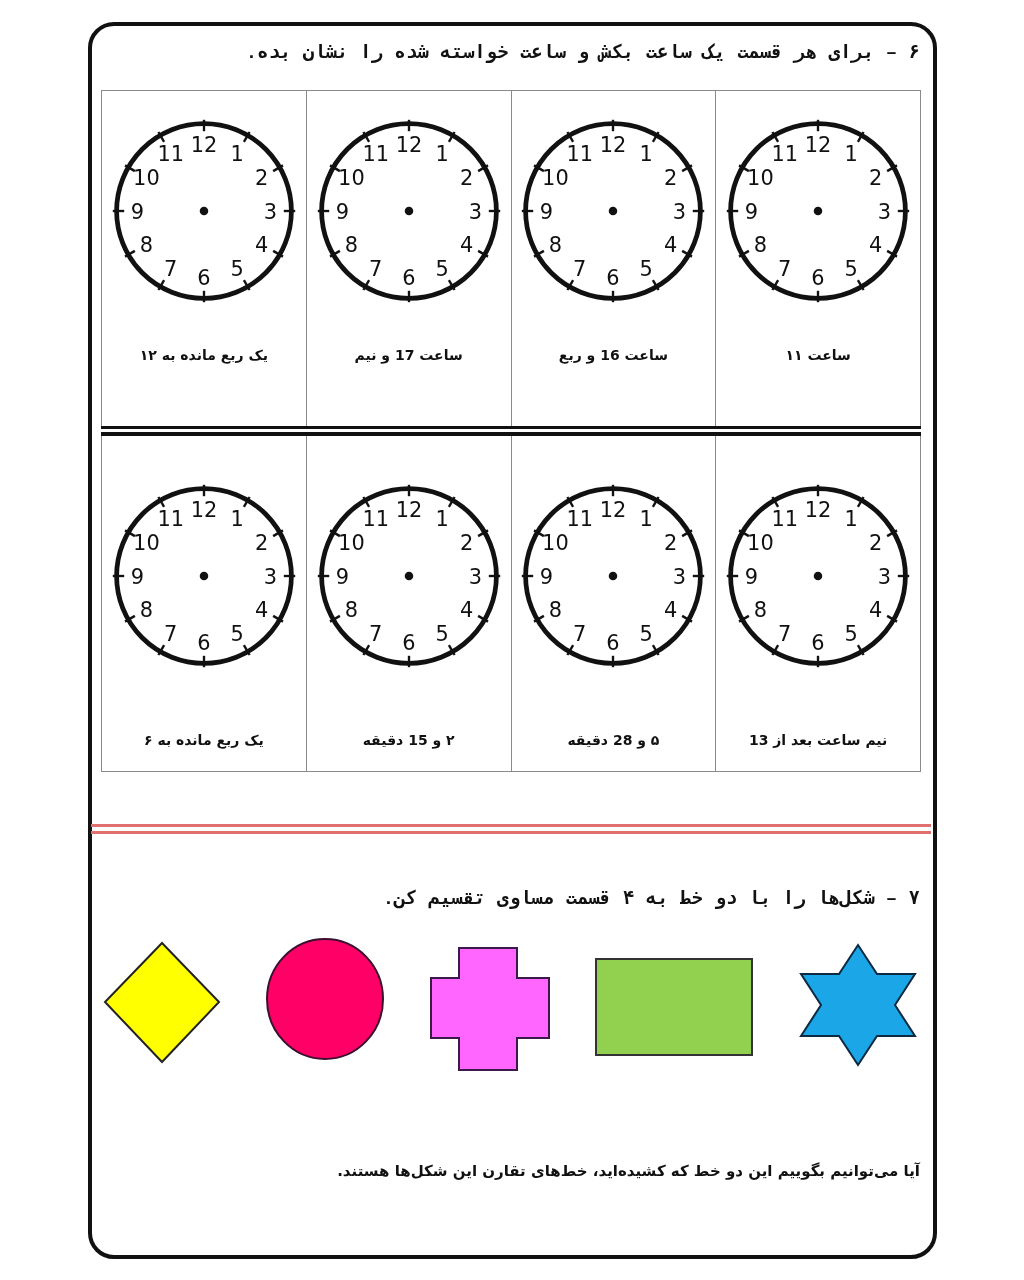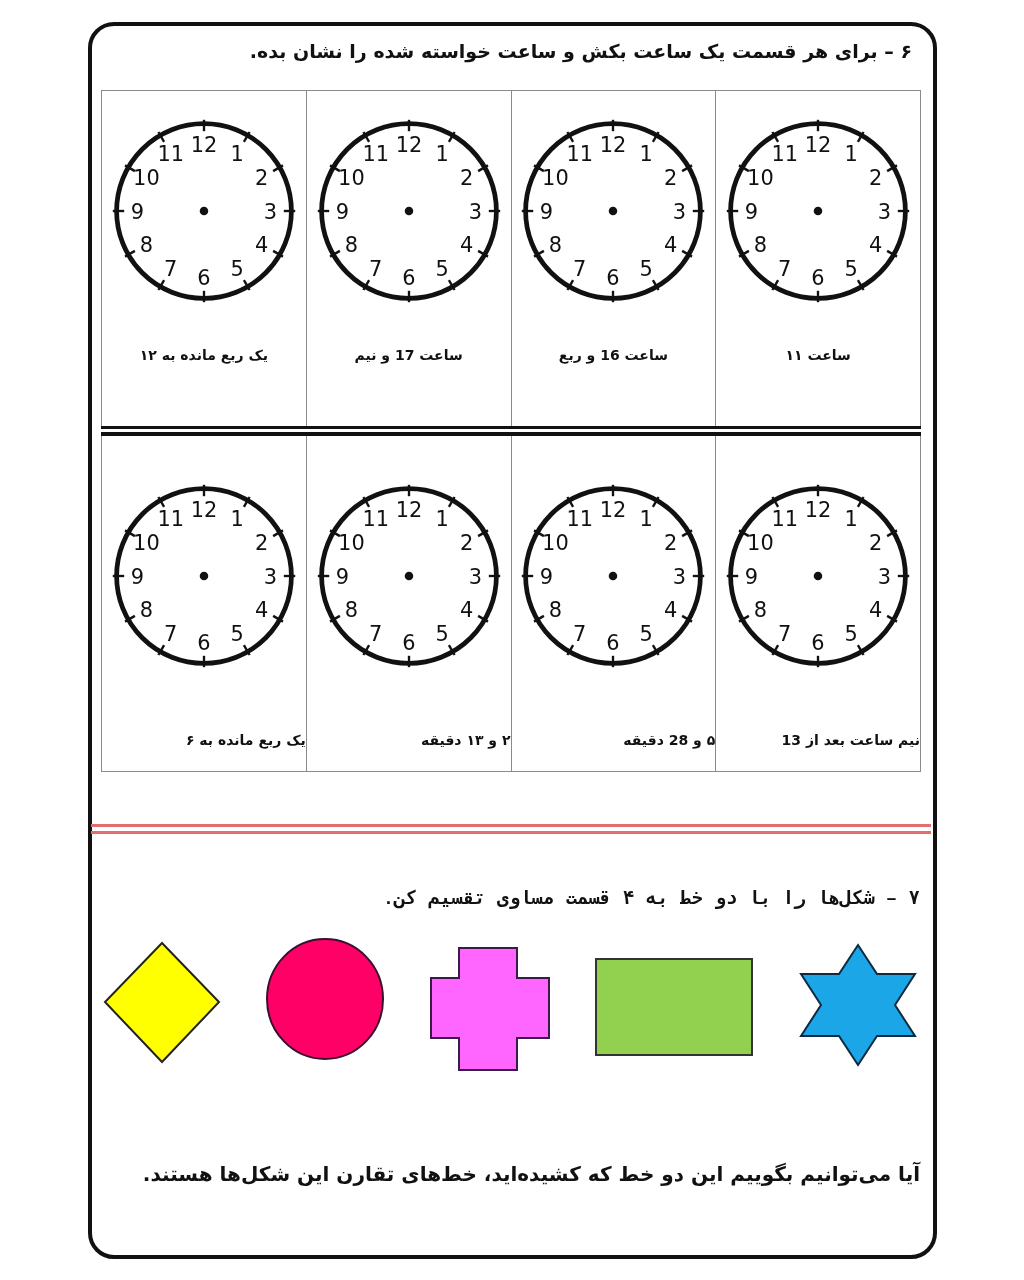--- a/index.html
+++ b/index.html
@@ -1,32 +1,32 @@
 <!DOCTYPE html>
 <html><head>
 <meta charset="utf-8">
 <style>
   html, body { margin:0; padding:0; background:#ffffff; }
   body { width:1024px; height:1280px; position:relative; overflow:hidden; font-family:"DejaVu Sans", sans-serif; color:#111; }
   .frame { position:absolute; left:88px; top:22px; width:841px; height:1229px; border:4px solid #111; border-radius:26px; box-sizing:content-box; }
   .heading { position:absolute; direction:rtl; font-weight:bold; font-size:19px; white-space:nowrap; }
-  .h6 { right:112px; top:40px; }
+  .h6 { right:104px; top:40px;font-family:Liberation Mono, monospace; }
   .h7 { right:104px; top:886px;font-family:Liberation Mono, monospace; }
-  .question { right:104px; top:1162px; font-size:20px; }
+  .question { right:104px; top:1162px; font-size:15px; }
   .grid { position:absolute; left:101px; width:820px; border:1.5px solid #8a8a8a; box-sizing:border-box; display:flex; flex-direction:row-reverse; }
   .grid.top { top:90px; height:336px; border-bottom:none; }
   .grid.bottom { top:436px; height:336px; border-top:none; }
   .cell { flex:1; position:relative; border-left:1.5px solid #8a8a8a; box-sizing:border-box; }
   .cell:last-child { border-left:none; }
   .clock { position:absolute; left:50%; transform:translateX(-50%); width:190px; height:190px; }
   .top .clock { top:25px; }
   .bottom .clock { top:45px; }
   .cell-label { position:absolute; left:0; right:0; text-align:center; direction:rtl; font-weight:bold; font-size:14px; white-space:nowrap; }
   .top .cell-label { top:256px; }
-  .bottom .cell-label { top:296px;text-align:right; }
+  .bottom .cell-label { top:296px; }
   .double-black { position:absolute; left:101px; width:820px; top:426px; height:10px; }
   .double-black .l1 { position:absolute; left:0; right:0; top:0; height:3px; background:#111; }
   .double-black .l2 { position:absolute; left:0; right:0; top:6px; height:4px; background:#111; }
   .double-red { position:absolute; left:91px; width:840px; top:824px; height:10px; }
   .double-red .l1 { position:absolute; left:0; right:0; top:0; height:3px; background:#e07070; }
   .double-red .l2 { position:absolute; left:0; right:0; top:7px; height:3px; background:#e07070; }
   .shape { position:absolute; }
 </style>
 </head>
 <body>
@@ -252,21 +252,21 @@
         <line x1="27.25386608210715" y1="142" x2="16.861561236693888" y2="148" stroke="#111" stroke-width="2.5"></line>
         <text x="39.37822173508929" y="143" text-anchor="middle" font-size="22" font-family="DejaVu Sans, sans-serif" fill="#111">8</text>
         <line x1="16" y1="100.00000000000001" x2="4" y2="100.00000000000001" stroke="#111" stroke-width="2.5"></line>
         <text x="30" y="108.00000000000001" text-anchor="middle" font-size="22" font-family="DejaVu Sans, sans-serif" fill="#111">9</text>
         <line x1="27.25386608210715" y1="57.99999999999999" x2="16.861561236693888" y2="51.999999999999986" stroke="#111" stroke-width="2.5"></line>
         <text x="39.3782217350893" y="73" text-anchor="middle" font-size="22" font-family="DejaVu Sans, sans-serif" fill="#111">10</text>
         <line x1="57.999999999999964" y1="27.25386608210718" x2="51.99999999999996" y2="16.861561236693916" stroke="#111" stroke-width="2.5"></line>
         <text x="64.99999999999997" y="47.37822173508931" text-anchor="middle" font-size="22" font-family="DejaVu Sans, sans-serif" fill="#111">11</text>
         <circle cx="100" cy="100" r="4.5" fill="#111"></circle>
       </svg>
-    <div class="cell-label">۲ و ۱۳ دقیقه</div>
+    <div class="cell-label">۲ و 15 دقیقه</div>
   </div>
   <div class="cell">
     <svg class="clock" viewBox="0 0 200 200">
         <circle cx="100" cy="100" r="92" fill="#fff" stroke="#111" stroke-width="5"></circle>
         <line x1="100" y1="16" x2="100" y2="4" stroke="#111" stroke-width="2.5"></line>
         <text x="100" y="38" text-anchor="middle" font-size="22" font-family="DejaVu Sans, sans-serif" fill="#111">12</text>
         <line x1="142" y1="27.25386608210715" x2="148" y2="16.861561236693888" stroke="#111" stroke-width="2.5"></line>
         <text x="135" y="47.3782217350893" text-anchor="middle" font-size="22" font-family="DejaVu Sans, sans-serif" fill="#111">1</text>
         <line x1="172.74613391789285" y1="58.00000000000001" x2="183.1384387633061" y2="52.00000000000001" stroke="#111" stroke-width="2.5"></line>
         <text x="160.62177826491072" y="73" text-anchor="middle" font-size="22" font-family="DejaVu Sans, sans-serif" fill="#111">2</text>

